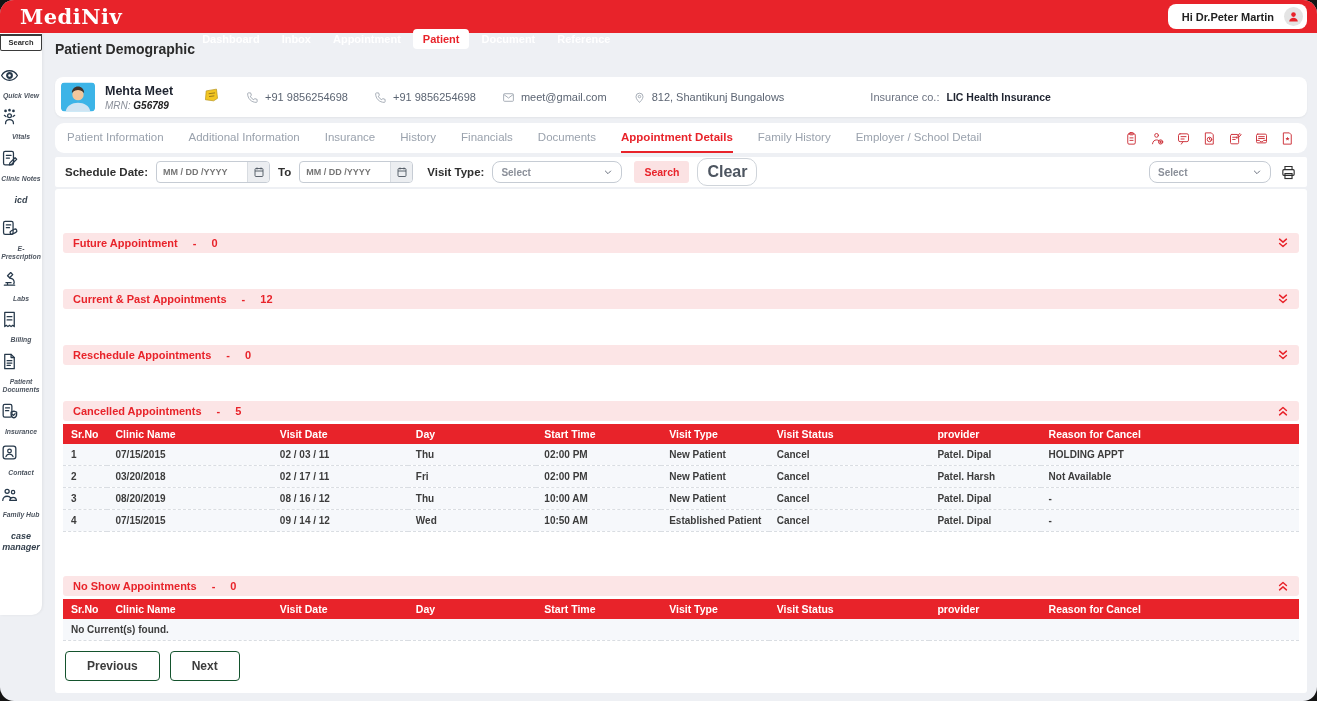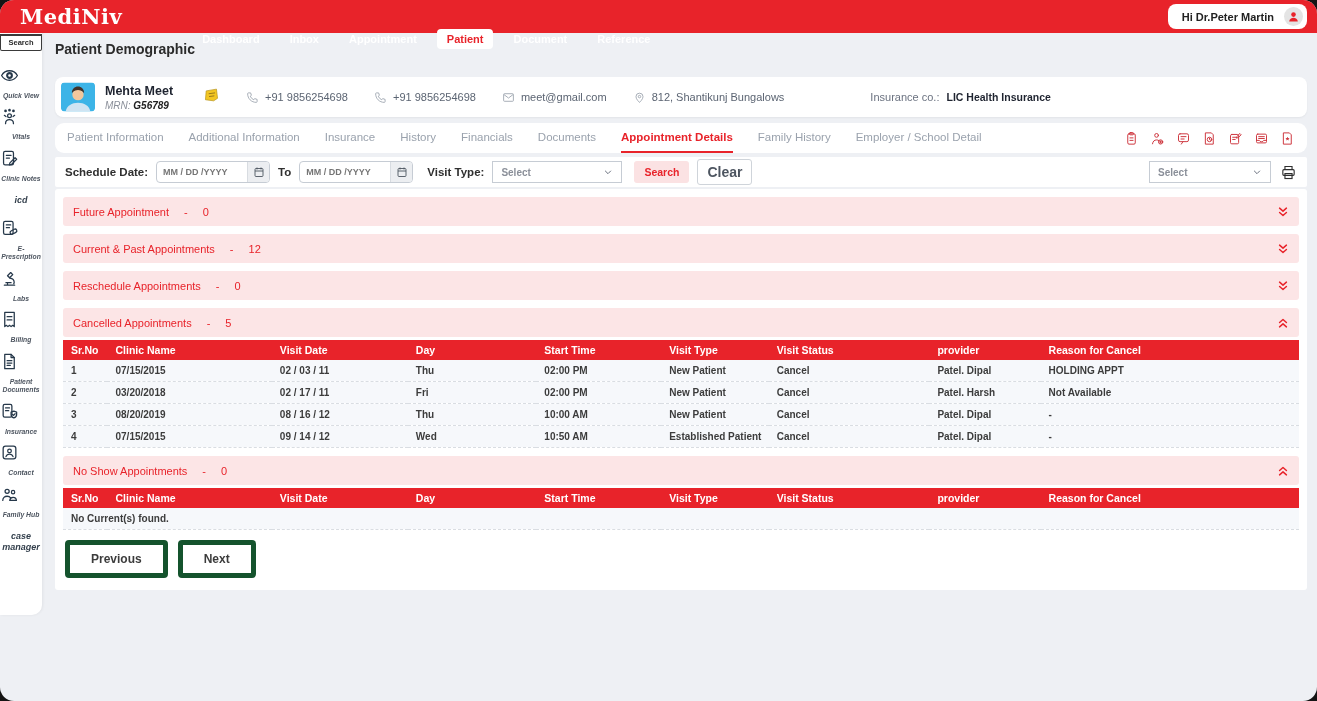--- a/index.html
+++ b/index.html
@@ -6,21 +6,21 @@
   body { margin: 0; background: #141414; font-family: "Liberation Sans", sans-serif;
          display: flex; justify-content: center; }
   .window { width: 1317px; height: 701px; border-radius: 14px; overflow: hidden;
             background: #eef0f4; position: relative; }
 
   
   .navbar { height: 33px; background: #e8232a; display: flex; align-items: center;
             padding: 0 10px 0 20px; }
   .logo { font-family: "DejaVu Serif", serif; font-weight: bold; color: #fff;
           font-size: 21px; letter-spacing: .5px; margin-right: 70px; cursor: pointer; }
-  .nav-items { display: flex; align-items: center; gap: 10px; margin-top: 44px; }
+  .nav-items { display: flex; align-items: center; gap: 2px; margin-top: 44px; }
   .nav-item { color: #fff; font-size: 11px; font-weight: bold; padding: 4px 10px;
               border-radius: 4px; cursor: pointer; white-space: nowrap; }
   .nav-item.active { background: #fff; color: #e8232a; }
   .user-pill { margin-left: auto; background: #fff; border-radius: 8px;
                padding: 3px 4px 3px 14px; display: flex; align-items: center; gap: 10px;
                font-size: 11px; font-weight: bold; color: #222; cursor: pointer; height: 25px; }
   .user-avatar { width: 19px; height: 19px; border-radius: 50%; background: #e4e4e4;
                  color: #e8232a; display: flex; align-items: center; justify-content: center; }
   .user-avatar svg { width: 13px; height: 13px; }
 
@@ -78,60 +78,60 @@
                   align-items: center; padding: 0 10px; gap: 8px; border-radius: 2px; }
   .filter-label { font-size: 11.5px; font-weight: bold; color: #2f2f2f; white-space: nowrap; }
   .date-field { display: flex; align-items: center; border: 1px solid #c6ccd4;
                 border-radius: 4px; height: 22px; width: 114px; background: #fff; overflow: hidden; }
   .date-field input { border: none; outline: none; width: 100%; font-size: 9px; font-weight: bold;
                       color: #6b7280; padding: 0 6px; font-family: inherit; background: transparent; }
   .cal-btn { width: 22px; align-self: stretch; background: #eceef1; display: flex; flex-shrink: 0;
              align-items: center; justify-content: center; color: #4d5560; cursor: pointer;
              border-left: 1px solid #d8dce1; }
   .cal-btn svg { width: 12px; height: 12px; }
-  .select-box { border: 1px solid #c6ccd4; border-radius: 0; height: 22px; width: 130px;
+  .select-box { border: 1px solid #c6ccd4; border-radius: 8px; height: 22px; width: 130px;
                 display: flex; align-items: center; justify-content: space-between;
                 padding: 0 8px; font-size: 10px; font-weight: bold; color: #8a8f99;
                 background: #fff; cursor: pointer; }
   .select-box svg { width: 10px; height: 10px; color: #6b7280; }
   .btn-search { background: #fbe2e3; color: #e8232a; font-weight: bold; font-size: 10.5px;
                 border: none; border-radius: 3px; padding: 5px 10px; cursor: pointer;
                 font-family: inherit; margin-left: 4px; }
-  .btn-clear { background: #fff; color: #4d5560; font-weight: bold; font-size: 14px;
-               border: 1px solid #cfd4da; border-radius: 3px; padding: 4px 9px;
+  .btn-clear { background: #fff; color: #4d5560; font-weight: bold; font-size: 16px;
+               border: 1px solid #cfd4da; border-radius: 10px; padding: 4px 9px;
                cursor: pointer; font-family: inherit; }
   .filter-right { margin-left: auto; display: flex; align-items: center; gap: 9px; }
   .filter-right .select-box { width: 122px; }
   .printer-btn { color: #2f2f2f; cursor: pointer; display: flex; }
   .printer-btn svg { width: 17px; height: 17px; }
 
   
   .panel { background: #fff; margin-top: 2px; border-radius: 3px; padding: 8px; }
-  .acc-bar { background: #fce5e6; border-radius: 3px; height: 29px; display: flex;
+  .acc-bar { background: #fce5e6; border-radius: 3px; height: 20px; display: flex;
              align-items: center; padding: 0 10px; color: #e8232a; font-size: 11px;
-             font-weight: normal; margin-bottom: 8px; cursor: pointer; }
+             font-weight: bold; margin-bottom: 8px; cursor: pointer; margin-top: 36px; }
   .acc-bar.tight { margin-bottom: 3px; }
   .acc-dash { margin: 0 15px; }
   .acc-chevron { margin-left: auto; display: flex; }
   .acc-chevron svg { width: 12px; height: 12px; }
 
   .appt-table { width: 100%; border-collapse: collapse; table-layout: fixed; }
   .appt-table th { background: #e8232a; color: #fff; font-size: 10.5px; font-weight: bold;
                    text-align: left; padding: 4px 8px; white-space: nowrap; overflow: hidden; }
   .appt-table th:nth-child(1){width:3.6%;} .appt-table th:nth-child(2){width:13.3%;}
   .appt-table th:nth-child(3){width:11%;}  .appt-table th:nth-child(4){width:10.4%;}
   .appt-table th:nth-child(5){width:10.1%;}.appt-table th:nth-child(6){width:8.7%;}
   .appt-table th:nth-child(7){width:13%;margin-left:41px;}  .appt-table th:nth-child(8){width:9%;}
   .appt-table td { background: #f6f8fb; font-size: 10px; font-weight: bold; color: #3c3c3c;
                    padding: 5px 8px; border-bottom: 1px dashed #d9dde2; white-space: nowrap;
                    overflow: hidden; }
   .table-gap { height: 8px; }
 
   .pagination { display: flex; gap: 10px; margin: 10px 0 4px 2px; }
-  .btn-page { background: #fff; border: 5px solid #14532d; border-radius: 4px;
+  .btn-page { background: #fff; border: 1px solid #14532d; border-radius: 4px;
               padding: 7px 21px; font-size: 12px; font-weight: bold; color: #3c3c3c;
               cursor: pointer; font-family: inherit; }
 </style>
 </head>
 <body>
 
 <div class="window">
 
   <header class="navbar">
     <div class="logo">MediNiv</div>

